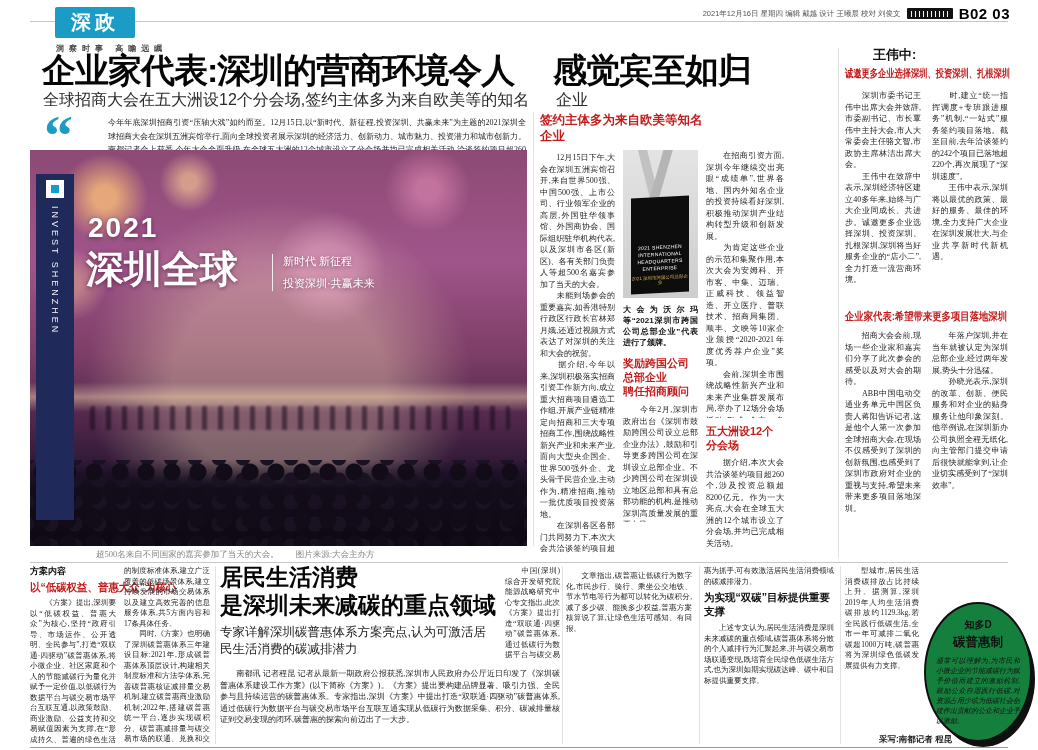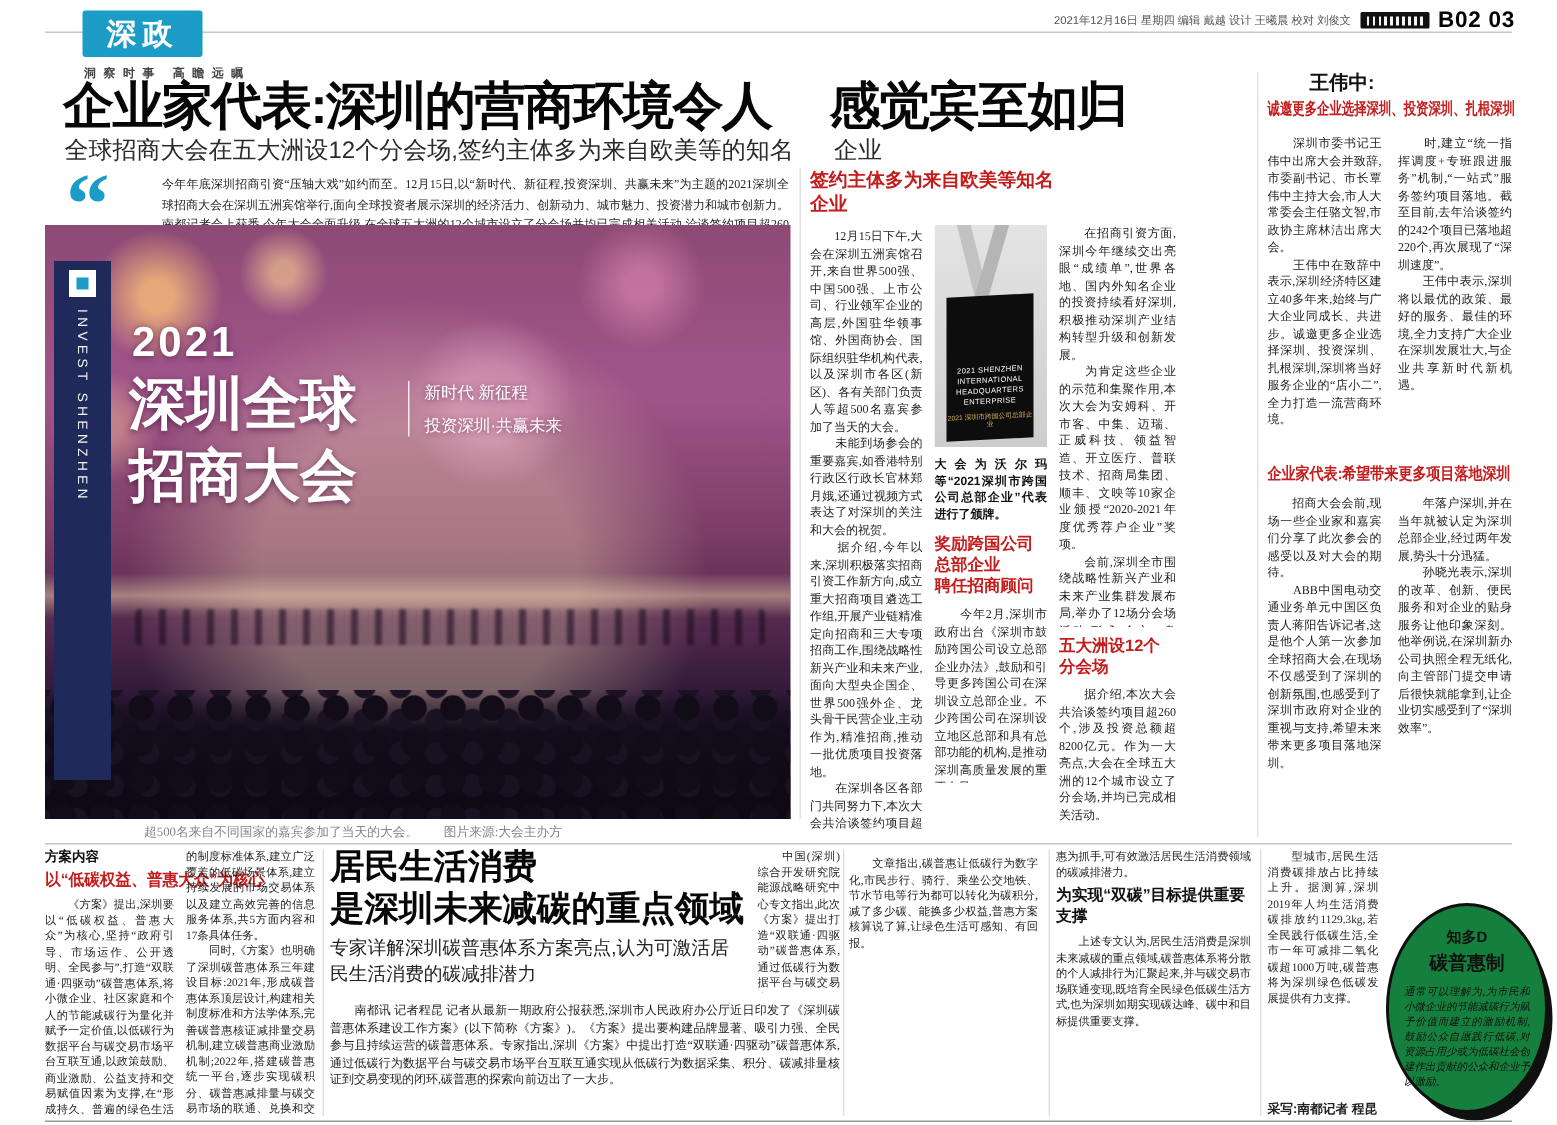--- a/index.html
+++ b/index.html
@@ -60,21 +60,21 @@
   .capb{font-size:8px;line-height:11px;font-weight:bold;color:#111;text-align:justify;white-space:pre-line;font-family:"Liberation Sans",sans-serif;}
   
   .bighead{font-size:23px;font-weight:bold;letter-spacing:0;color:#070707;}
   .subhead2{font-size:12.5px;line-height:17px;color:#222;}
   .circle{border:2px solid #101010;border-radius:50%;box-shadow:5px 7px 0 -2px #101010;background:#15803d;
           display:flex;flex-direction:column;align-items:center;padding:14px 10px 0 10px;box-sizing:border-box;}
   .circle .t1{font-size:10px;font-weight:bold;}
   .circle .t2{font-size:12.5px;font-weight:bold;margin-top:2px;}
   .circle .bd{font-size:7px;line-height:10px;font-style:italic;font-family:"Liberation Serif",serif;
               text-align:justify;margin-top:5px;overflow:hidden;}
-  .credit{font-size:8.5px;font-weight:bold;color:#222;}
+  .credit{font-size:8.5px;font-weight:bold;color:#222;margin-left:34px;}
 </style>
 </head>
 <body>
 
 <div class="page">
 
   <div class="abs hair" style="left:30px;top:21px;width:978px;"></div>
   <div class="abs logo" style="left:55px;top:7px;width:80px;height:31px;">深政</div>
   <div class="abs slogan" style="left:56px;top:43px;">洞察时事 高瞻远瞩</div>
   <div class="abs mastright" style="top:5px;right:28px;">
@@ -98,21 +98,20 @@
     <div class="abs figures" style="left:60px;top:256px;width:420px;height:24px;"></div>
     <div class="abs crowd" style="left:0;bottom:0;width:497px;height:86px;"></div>
     <div class="abs pbanner" style="left:6px;top:24px;width:38px;height:340px;">
       <span class="lg">
           <i></i>
         </span>
       <span class="vt">INVEST SHENZHEN</span>
     </div>
     <div class="abs ptxt" style="left:58px;top:62px;font-size:28px;letter-spacing:2px;font-weight:bold;">2021</div>
     <div class="abs ptxt" style="left:56px;top:94px;font-size:38px;font-weight:bold;">深圳全球</div>
-    <div class="abs ptxt" style="left:56px;top:142px;font-size:38px;font-weight:bold;">招商大会</div>
     <div class="abs" style="left:242px;top:104px;border-left:1px solid rgba(255,255,255,.85);padding-left:10px;">
       <div class="ptxt" style="font-size:11px;">新时代 新征程</div>
       <div class="ptxt" style="font-size:11px;margin-top:7px;">投资深圳·共赢未来</div>
     </div>
   </div>
   <div class="abs caption" style="left:96px;top:549px;">超500名来自不同国家的嘉宾参加了当天的大会。　　图片来源:大会主办方</div>
 
   <div class="abs vhair" style="left:533px;top:112px;height:434px;"></div>
   <div class="abs vhair" style="left:838px;top:48px;height:510px;"></div>
 

